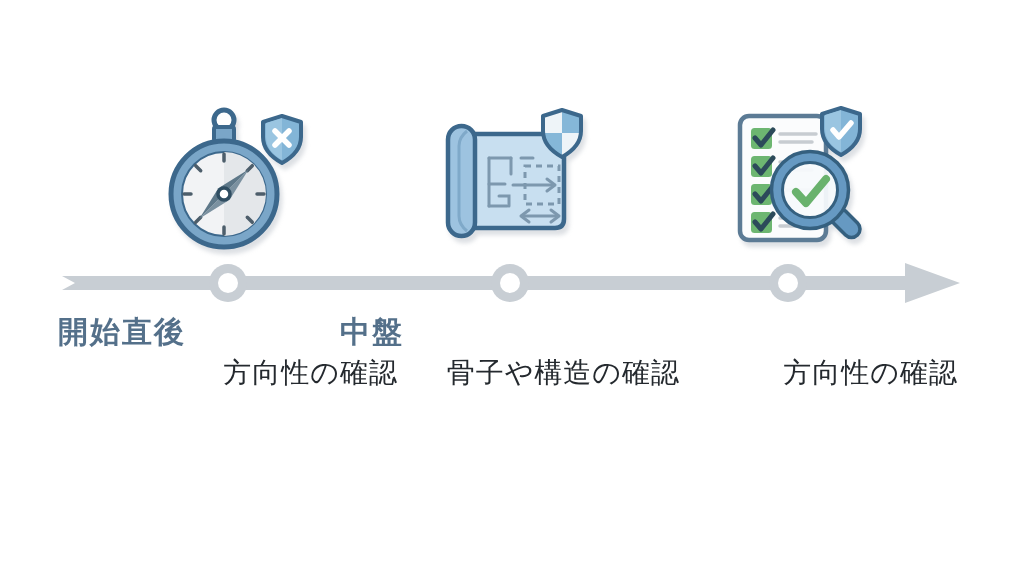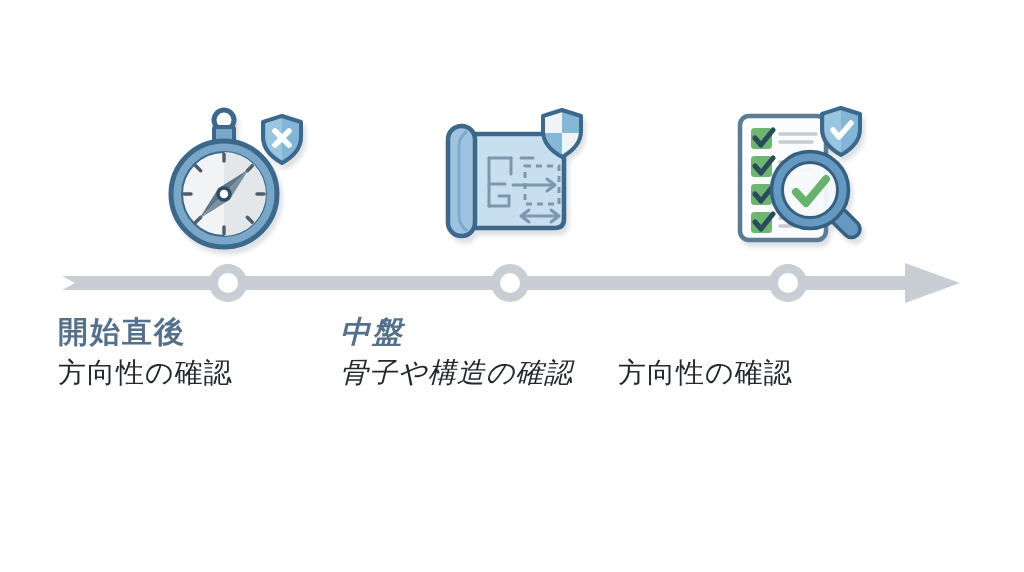--- a/index.html
+++ b/index.html
@@ -41,28 +41,28 @@
     width: 340px;
     font-size: 30px;
     font-weight: 600;
     letter-spacing: 2px;
     color: #54708a;
   }
   .stage-sub {
     position: absolute;
     top: 354px;
     width: 340px;
-    text-align: left;
+    text-align: right;
     font-size: 28px;
     font-weight: 500;
     letter-spacing: 1px;
     color: #24292e;
   }
   .t1 { left: 58px; }
-  .t2 { left: 340px; font-style: italic; }
+  .t2 { left: 340px; }
   .t3 { left: 618px; }
 </style>
 </head>
 <body>
 
 <div class="canvas">
 
   <svg class="timeline-svg" viewBox="0 0 1024 76" aria-hidden="true">
     <path d="M62,27 H908 V41 H62 L75,34 Z" fill="#c8ced4"></path>
     <polygon points="905,14 960,34 905,54" fill="#c8ced4"></polygon>

